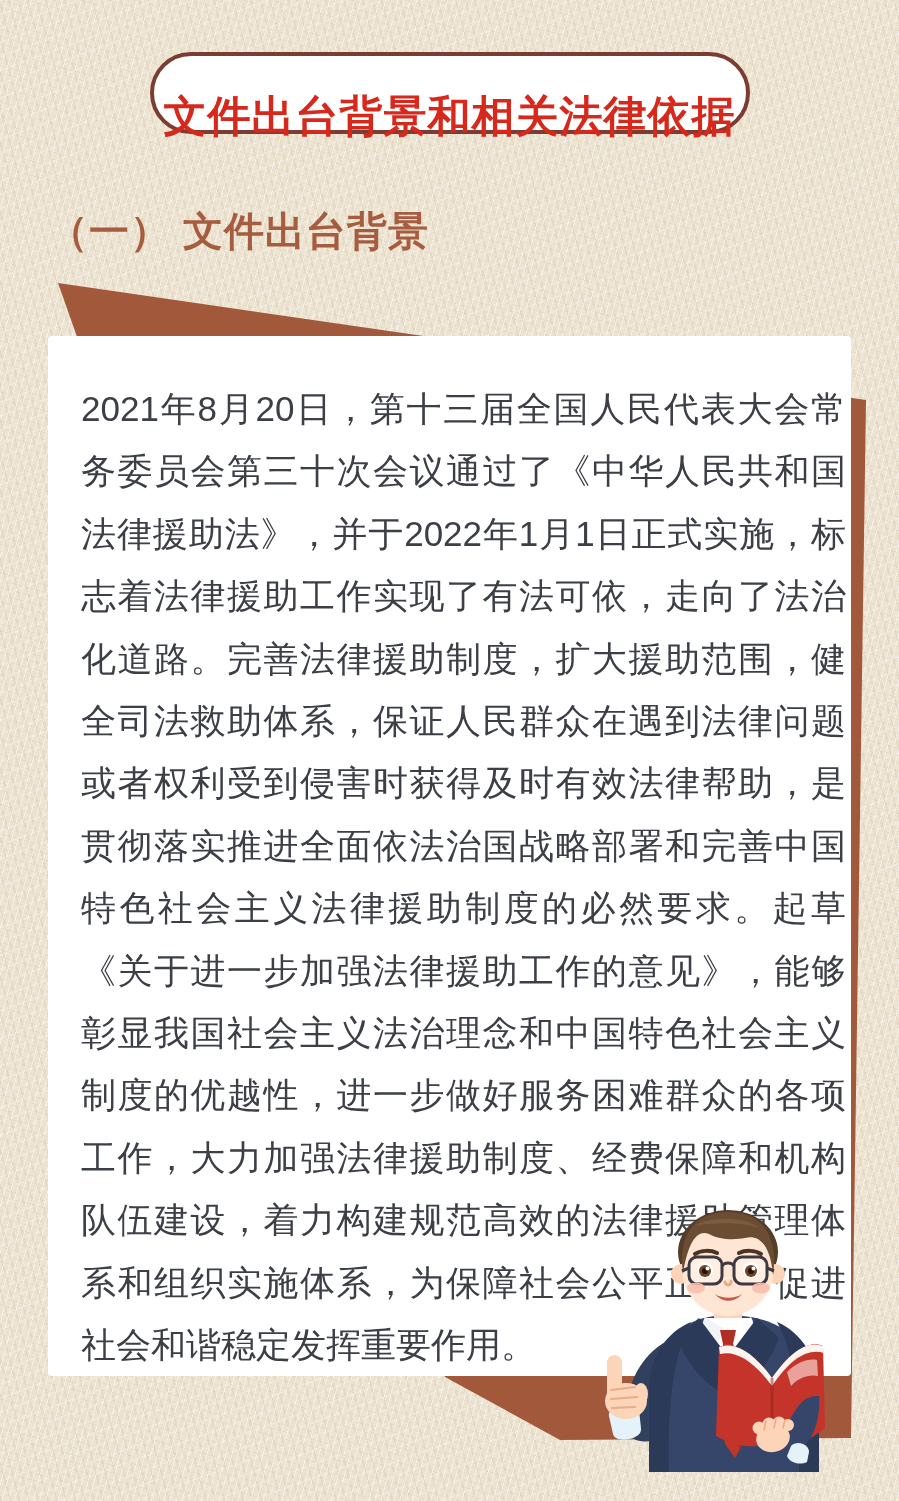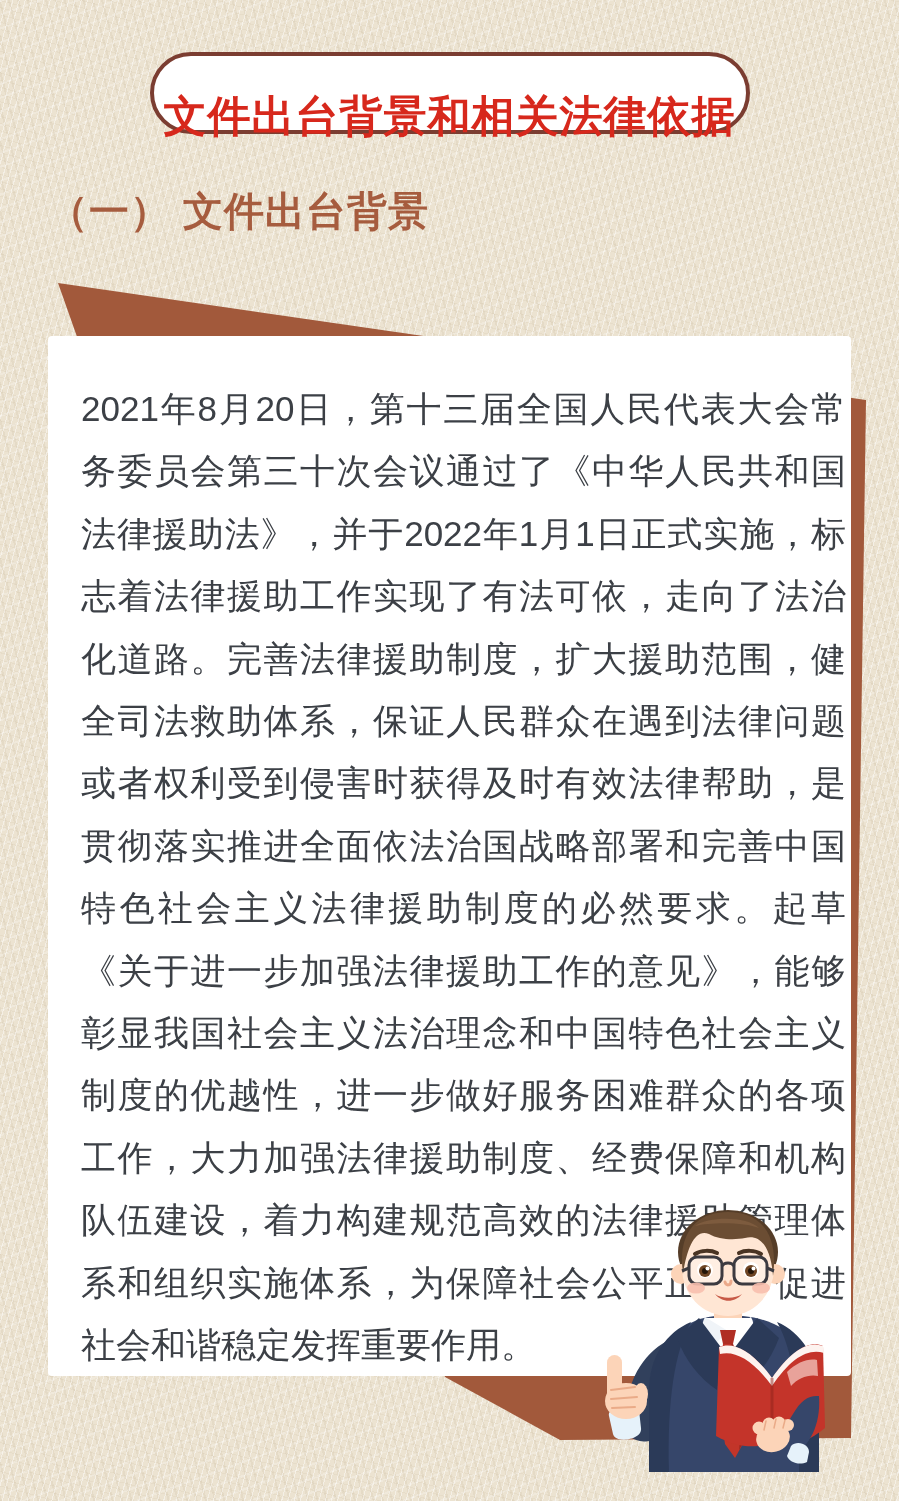--- a/index.html
+++ b/index.html
@@ -33,21 +33,21 @@
     background:var(--card-white,#ffffff);
     border:4px solid var(--pill-border,#7b3d31);
     border-radius:44px;
     display:flex;align-items:center;justify-content:center;
   }
   .pill span{
     color:var(--title-red,#d7281c);
     font-size:43px;font-weight:700;letter-spacing:1px;white-space:nowrap;margin-top:47px;
   }
   .heading{
-    position:absolute;left:48px;top:184px;
+    position:absolute;left:48px;top:204px;
     color:var(--heading-brown,#a65c3e);
     font-size:40px;font-weight:700;letter-spacing:1px;
   }
   .para{
     position:absolute;left:81px;top:378px;width:765px;margin:0;
     color:var(--body-text,#3c4046);
     font-size:35px;line-height:62.4px;
     text-align:justify;text-justify:inter-ideograph;
   }
   .figure{

